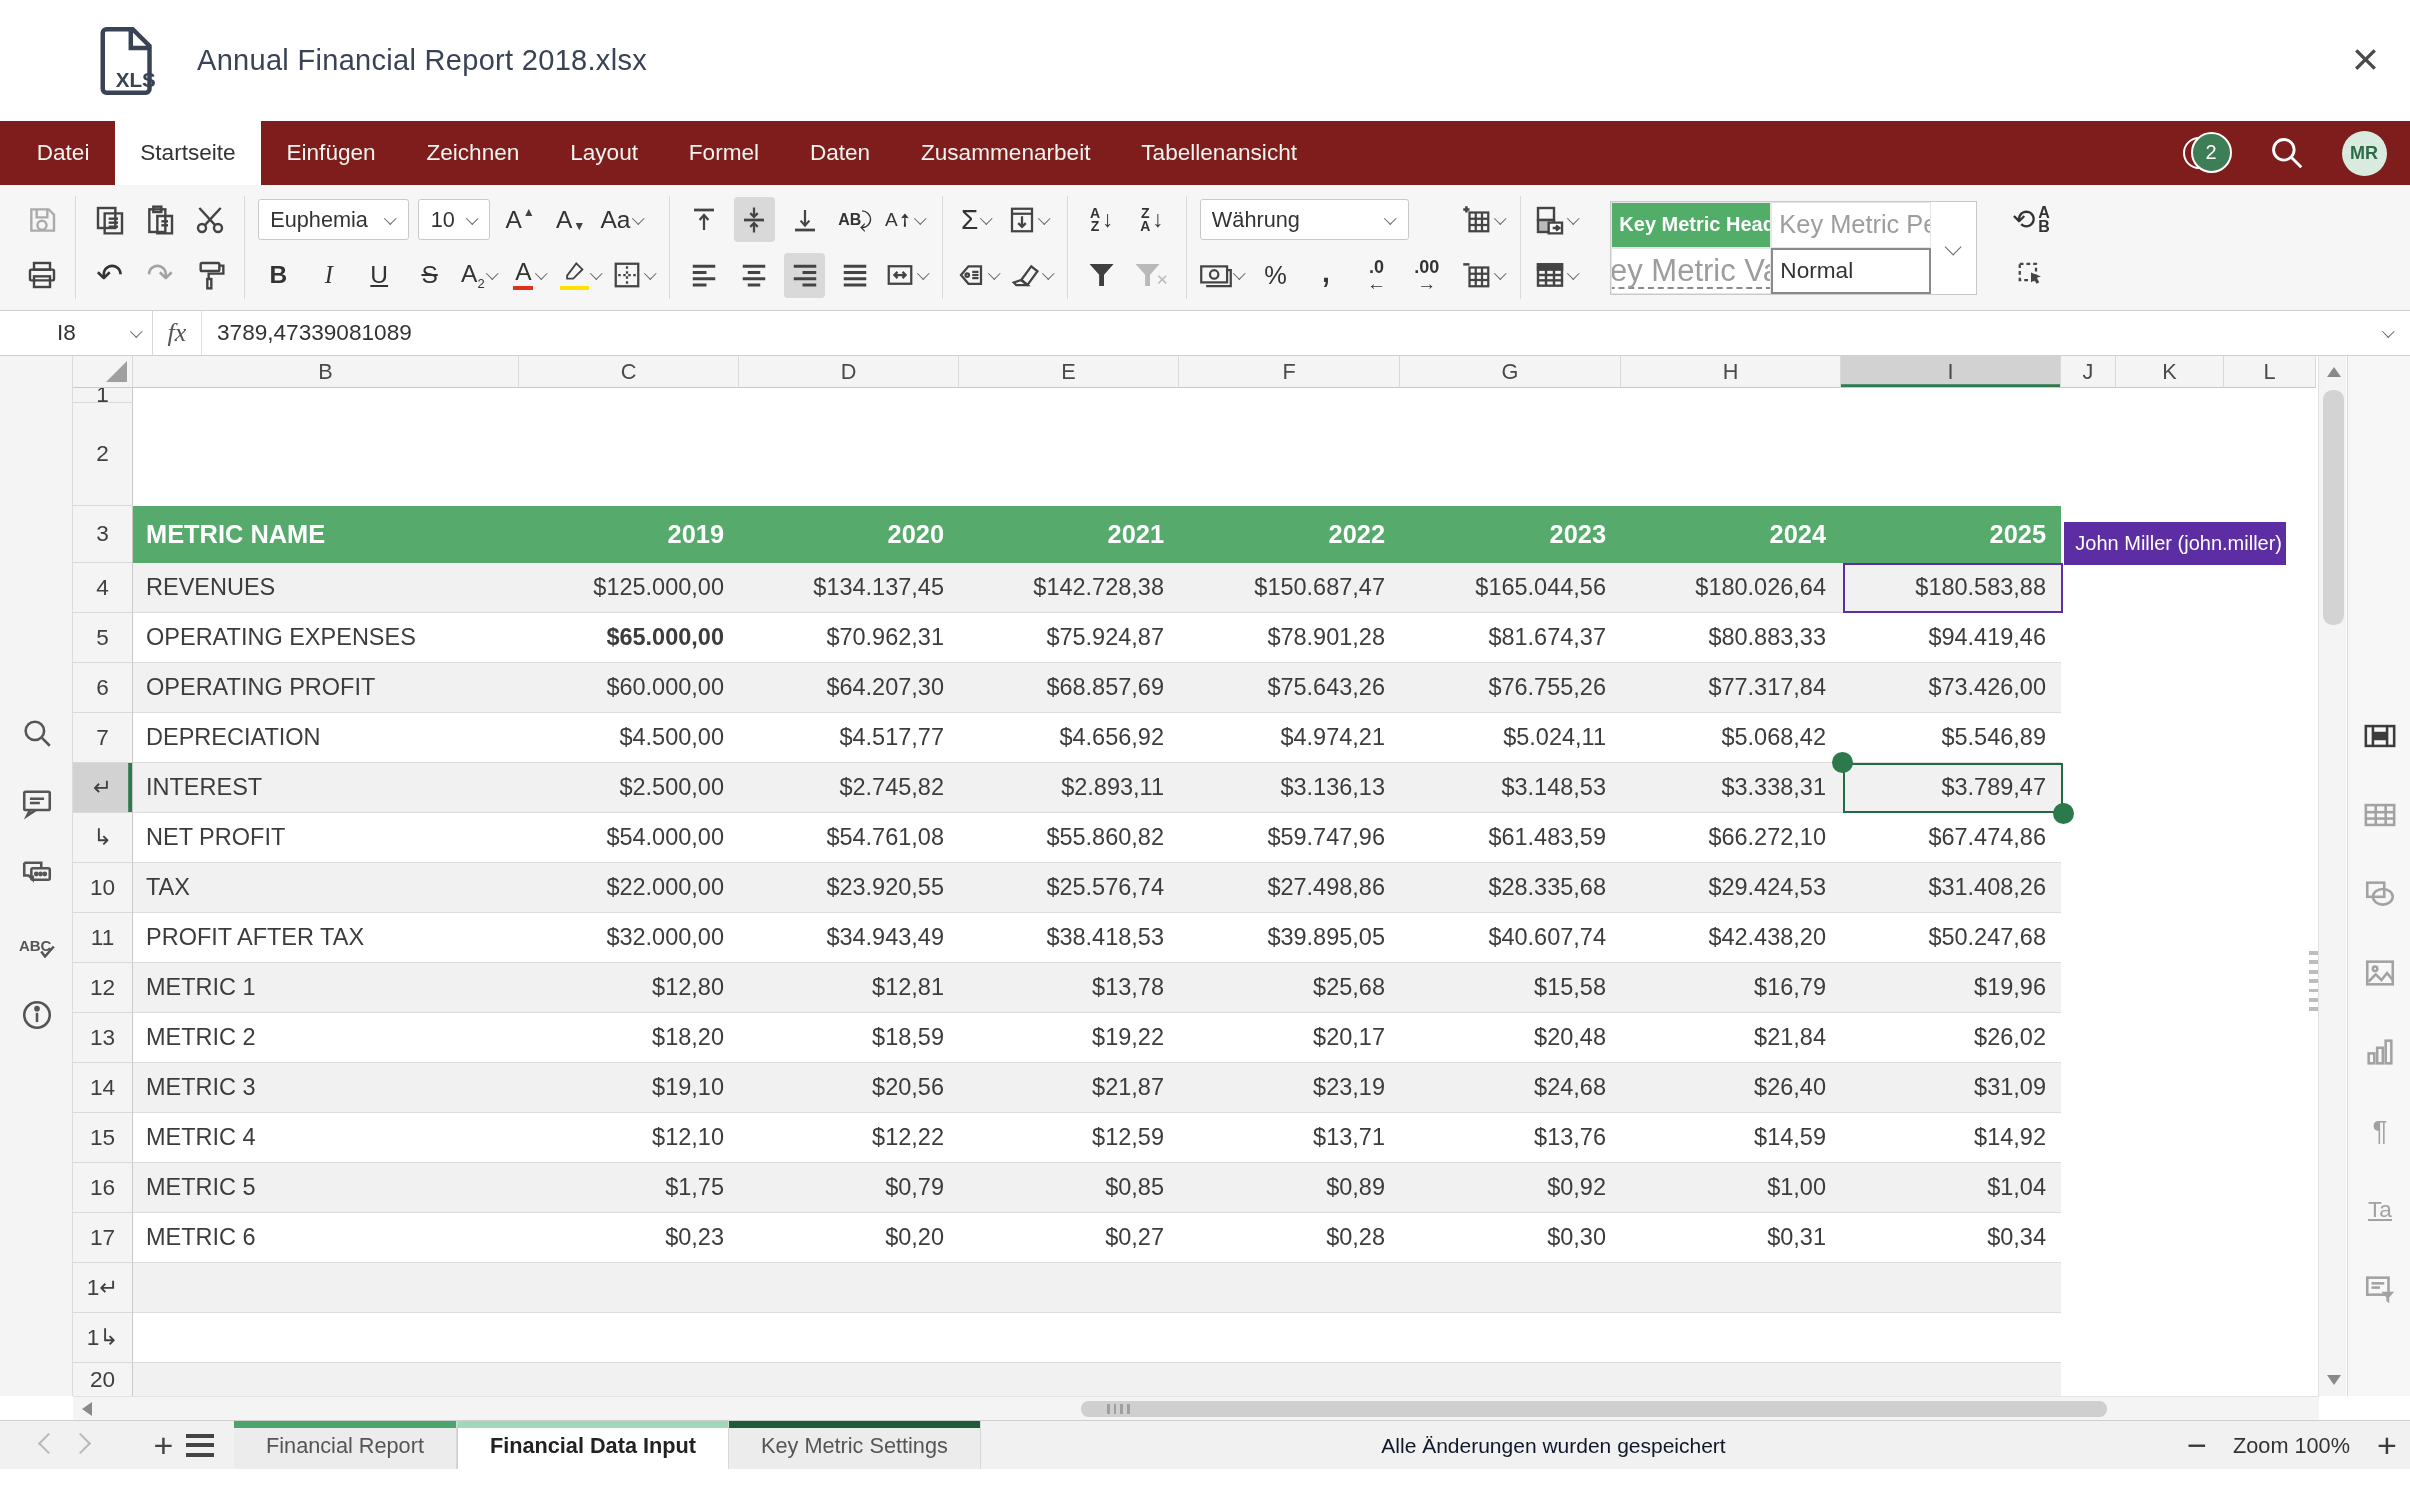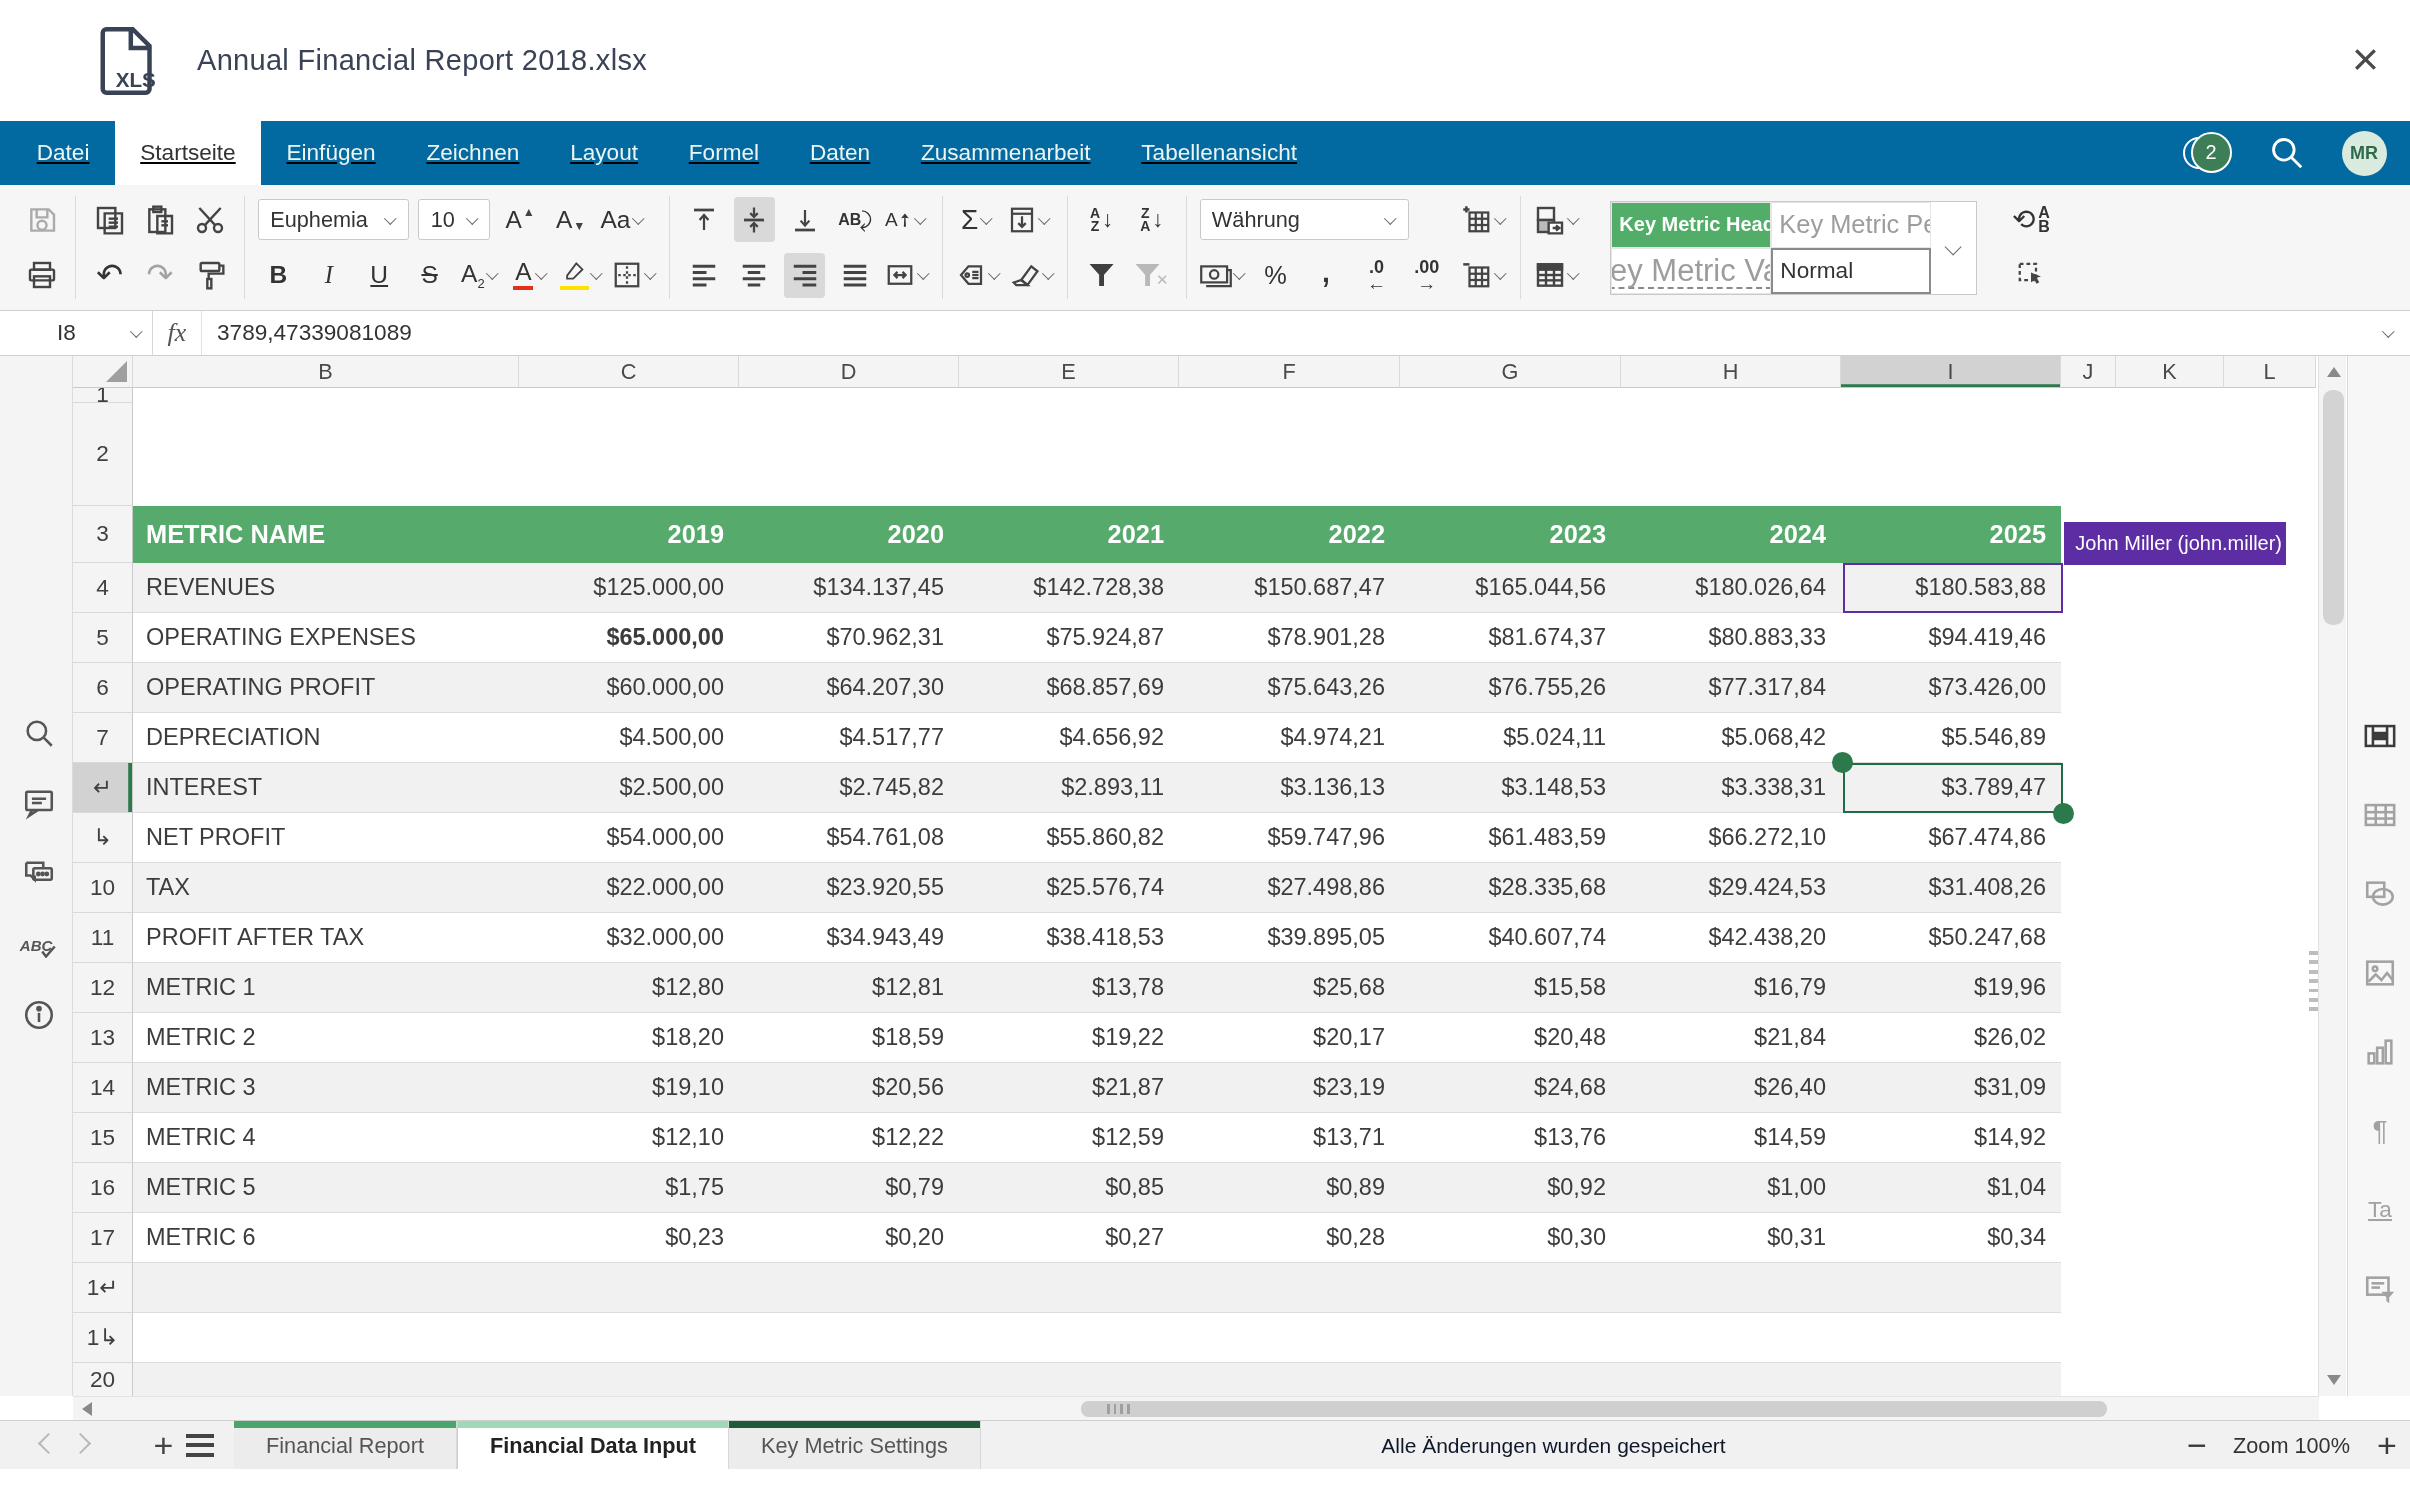--- a/index.html
+++ b/index.html
@@ -7,21 +7,21 @@
   body { font-family:"Liberation Sans","DejaVu Sans",sans-serif; }
   .app { position:relative; width:2411px; height:1507px; background:#fff; overflow:hidden; }
 
   
   .titlebar { position:absolute; left:16px; top:0; width:2411px; height:138px; background:#fff; }
   .fileicon { position:absolute; left:83px; top:24.5px; }
   .doc-title { position:absolute; left:181px; top:0; height:121px; line-height:121px; font-size:29px; color:#3a4356; font-weight:500; letter-spacing:0.3px; }
   .win-close { position:absolute; right:36px; top:35px; width:51px; height:51px; font-size:47px; line-height:47px; color:#4a4a4a; text-align:center; font-weight:300; cursor:pointer; }
 
   
-  .menubar { position:absolute; left:0; top:121px; width:2411px; height:64px; background:#0369a1; display:flex; align-items:stretch;text-decoration:underline; }
+  .menubar { position:absolute; left:0; top:121px; width:2411px; height:64px; background:#7f1d1d; display:flex; align-items:stretch; }
   .menu-tabs { display:flex; align-items:stretch; padding-left:11.3px; }
   .menu-tab { padding:0 25.4px; line-height:64px; font-size:22.6px; color:#eef5f0; cursor:pointer; white-space:nowrap; }
   .menu-tab.active { background:#fff; color:#333; }
   .menu-right { position:absolute; right:0; top:0; height:64px; display:flex; align-items:center; gap:36px; padding-right:24.5px; }
   .users-badge { position:relative; width:49px; height:43px; }
   .users-badge .b2 { position:absolute; right:0; top:0.9px; width:41px; height:41px; border:2.4px solid #fff; border-radius:50%; color:#fff; font-size:20px; display:flex; align-items:center; justify-content:center; background:#3e7e57; }
   .users-badge .b1 { position:absolute; left:0; top:5.6px; width:32px; height:32px; border:2.4px solid #fff; border-radius:50%; }
   .search-glyph { width:38px; height:38px; }
   .avatar { width:45px; height:45px; border-radius:50%; background:#d9ebdf; color:#2f6b49; font-size:18px; font-weight:bold; display:flex; align-items:center; justify-content:center; }
 
@@ -66,21 +66,21 @@
   
   .formulabar { position:absolute; left:0; top:311px; width:2411px; height:45px; background:#fff; border-bottom:0.9px solid #cfcfcf; display:flex; align-items:stretch; }
   .namebox { width:111px; margin-left:42px; border-right:0.9px solid #d6d6d6; display:flex; align-items:center; padding:0 9.4px 0 15px; font-size:22.6px; color:#333; cursor:pointer; }
   .namebox .chev { margin-left:auto; }
   .fxbox { width:49px; border-right:0.9px solid #e2e2e2; display:flex; align-items:center; justify-content:center; font-family:"Liberation Serif","DejaVu Serif",serif; font-style:italic; font-size:26px; color:#555; }
   .fvalue { flex:1; display:flex; align-items:center; padding-left:15px; font-size:22.6px; color:#333; }
   .fb-expand { width:47px; display:flex; align-items:center; justify-content:center; cursor:pointer; }
 
   
   .left-rail { position:absolute; left:0; top:356px; width:73px; height:1040px; background:#f4f4f4; border-right:0.9px solid #dcdcdc; }
-  .rail-ic { position:absolute; left:18px; width:38px; height:38px; display:flex; align-items:center; justify-content:flex-end; color:#555; cursor:pointer;font-style:italic; }
+  .rail-ic { position:absolute; left:18px; width:38px; height:38px; display:flex; align-items:center; justify-content:center; color:#555; cursor:pointer; }
   .rail-ic svg { stroke:#555; fill:none; stroke-width:1.8; }
   .right-rail { position:absolute; left:2347px; top:356px; width:64px; height:1040px; background:#f7f7f7; border-left:0.9px solid #d8d8d8; }
   .rrail-ic { position:absolute; left:13px; width:38px; height:38px; display:flex; align-items:center; justify-content:center; cursor:pointer; color:#a2a2a2; font-size:23.5px; }
   .rrail-ic svg { stroke:#a2a2a2; fill:none; stroke-width:1.8; }
   .rrail-ic.on { color:#3c3c3c; }
   .rrail-ic.on svg { stroke:#3c3c3c; }
 
   #sheet { position:absolute; left:73px; top:356px; width:2246px; height:1040px; background:#fff; display:grid; overflow:hidden; }
   .colhdr { background:#f4f4f4; border-right:0.9px solid #d9d9d9; border-bottom:0.9px solid #c9c9c9; display:flex; align-items:center; justify-content:center; font-size:21.7px; color:#4a4a4a; cursor:pointer; }
   .colhdr.selhdr { background:#d2d2d2; box-shadow:inset 0 -2.8px 0 #2c7a4c; }

